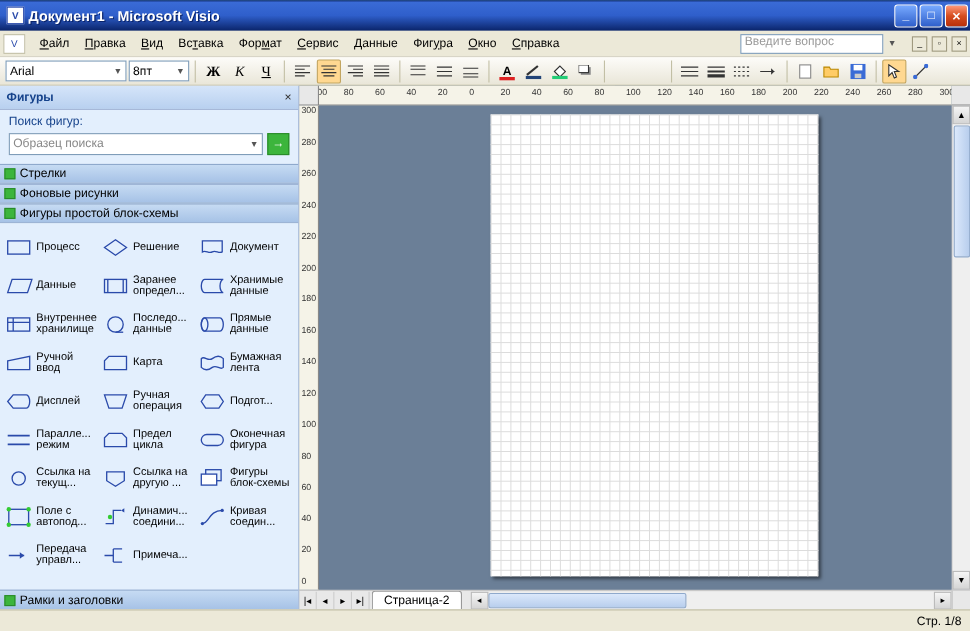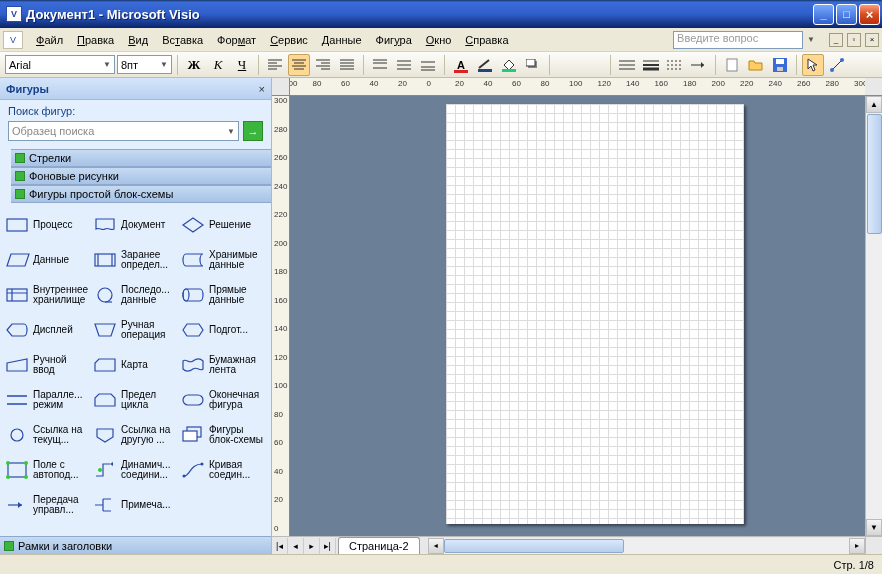--- a/index.html
+++ b/index.html
@@ -30,21 +30,21 @@
 .und{text-decoration:underline;font-family:'Times New Roman',serif;font-size:13px;}
 .main { flex:1; display:flex; min-height:0;}
 .shapes-panel { width:272px; background:#e3effd; border-right:1px solid #a6b8d8; display:flex; flex-direction:column;}
 .shapes-hdr { height:22px; background:linear-gradient(#d5e5fa,#b8d0ef); border-bottom:1px solid #a6b8d8; display:flex; align-items:center; padding:0 6px; color:#15428b; font-weight:bold;}
 .shapes-hdr .x{margin-left:auto;color:#333;font-weight:normal;cursor:default;}
 .search-area{padding:5px 8px 8px;}
 .search-lbl{color:#15428b;margin-bottom:4px;}
 .search-row{display:flex;gap:4px;}
 .search-inp{flex:1;height:20px;border:1px solid #7f9db9;background:#fff;color:#888;padding:0 3px;display:flex;align-items:center;}
 .search-go{width:20px;height:20px;background:#3cb53c;border:1px solid #2a8a2a;color:#fff;display:flex;align-items:center;justify-content:center;font-weight:bold;}
-.cat-bar{height:18px;background:linear-gradient(#c6dbf3,#a6c2e6);border-top:1px solid #8fa9cc;border-bottom:1px solid #8fa9cc;display:flex;align-items:center;padding:0 4px;color:#000;gap:4px;margin-left:11px;}
+.cat-bar{height:18px;background:linear-gradient(#c6dbf3,#a6c2e6);border-top:1px solid #8fa9cc;border-bottom:1px solid #8fa9cc;display:flex;align-items:center;padding:0 4px;color:#000;gap:4px;}
 .cat-ico{width:10px;height:10px;background:#3cb53c;border:1px solid #2a8a2a;}
 .shapes-grid{flex:1;background:#e3effd;padding:4px 2px;overflow:hidden;}
 .shape-row{display:flex;}
 .shape-cell{width:88px;height:35px;display:flex;align-items:center;gap:3px;padding:1px 2px;}
 .shape-ico{width:26px;height:20px;flex-shrink:0;display:flex;align-items:center;justify-content:center;}
 .shape-ico svg{overflow:visible;}
 .shape-lbl{font-size:10px;line-height:10px;color:#000;}
 .cat-foot{height:18px;background:linear-gradient(#c6dbf3,#a6c2e6);border-top:1px solid #8fa9cc;display:flex;align-items:center;padding:0 4px;gap:4px;}
 .canvas-area{flex:1;display:flex;flex-direction:column;background:#6b7f97;min-width:0;}
 .ruler-corner{width:18px;height:18px;background:#e8e8e8;border-right:1px solid #888;border-bottom:1px solid #888;}
@@ -287,32 +287,32 @@
             <div class="shape-ico">
               <svg width="24" height="20">
                 <rect x="2" y="4" width="20" height="12" fill="none" stroke="#2a4aaa" stroke-width="1.2"></rect>
               </svg>
             </div>
             <div class="shape-lbl">Процесс</div>
           </div>
           <div class="shape-cell">
             <div class="shape-ico">
               <svg width="24" height="20">
+                <path d="M12 3l10 7-10 7-10-7z" fill="none" stroke="#2a4aaa" stroke-width="1.2"></path>
+              </svg>
+            </div>
+            <div class="shape-lbl">Решение</div>
+          </div>
+          <div class="shape-cell">
+            <div class="shape-ico">
+              <svg width="24" height="20">
                 <path d="M3 4h18v10c-3 2-6-2-9 0s-6-2-9 0z" fill="none" stroke="#2a4aaa" stroke-width="1.2"></path>
               </svg>
             </div>
             <div class="shape-lbl">Документ</div>
-          </div>
-          <div class="shape-cell">
-            <div class="shape-ico">
-              <svg width="24" height="20">
-                <path d="M12 3l10 7-10 7-10-7z" fill="none" stroke="#2a4aaa" stroke-width="1.2"></path>
-              </svg>
-            </div>
-            <div class="shape-lbl">Решение</div>
           </div>
         </div>
         <div class="shape-row">
           <div class="shape-cell">
             <div class="shape-ico">
               <svg width="24" height="20">
                 <path d="M6 4h18l-4 12H2z" fill="none" stroke="#2a4aaa" stroke-width="1.2"></path>
               </svg>
             </div>
             <div class="shape-lbl">Данные</div>
@@ -361,66 +361,66 @@
                 <ellipse cx="5" cy="10" rx="3" ry="6" fill="none" stroke="#2a4aaa" stroke-width="1.2"></ellipse>
               </svg>
             </div>
             <div class="shape-lbl">Прямые данные</div>
           </div>
         </div>
         <div class="shape-row">
           <div class="shape-cell">
             <div class="shape-ico">
               <svg width="24" height="20">
+                <path d="M2 8l20-4v12H2z" fill="none" stroke="#2a4aaa" stroke-width="1.2"></path>
+              </svg>
+            </div>
+            <div class="shape-lbl">Ручной ввод</div>
+          </div>
+          <div class="shape-cell">
+            <div class="shape-ico">
+              <svg width="24" height="20">
+                <path d="M6 4h16v12H2V8z" fill="none" stroke="#2a4aaa" stroke-width="1.2"></path>
+              </svg>
+            </div>
+            <div class="shape-lbl">Карта</div>
+          </div>
+          <div class="shape-cell">
+            <div class="shape-ico">
+              <svg width="24" height="20">
+                <path d="M2 6c3-3 6 3 10 0s7-3 10 0v8c-3 3-6-3-10 0s-7 3-10 0z" fill="none" stroke="#2a4aaa" stroke-width="1.2"></path>
+              </svg>
+            </div>
+            <div class="shape-lbl">Бумажная лента</div>
+          </div>
+        </div>
+        <div class="shape-row">
+          <div class="shape-cell">
+            <div class="shape-ico">
+              <svg width="24" height="20">
                 <path d="M2 10l5-6h12a3 6 0 0 1 0 12H7z" fill="none" stroke="#2a4aaa" stroke-width="1.2"></path>
               </svg>
             </div>
             <div class="shape-lbl">Дисплей</div>
           </div>
           <div class="shape-cell">
             <div class="shape-ico">
               <svg width="24" height="20">
                 <path d="M2 4h20l-4 12H6z" fill="none" stroke="#2a4aaa" stroke-width="1.2"></path>
               </svg>
             </div>
             <div class="shape-lbl">Ручная операция</div>
           </div>
           <div class="shape-cell">
             <div class="shape-ico">
               <svg width="24" height="20">
                 <path d="M6 4h12l4 6-4 6H6l-4-6z" fill="none" stroke="#2a4aaa" stroke-width="1.2"></path>
               </svg>
             </div>
             <div class="shape-lbl">Подгот...</div>
-          </div>
-        </div>
-        <div class="shape-row">
-          <div class="shape-cell">
-            <div class="shape-ico">
-              <svg width="24" height="20">
-                <path d="M2 8l20-4v12H2z" fill="none" stroke="#2a4aaa" stroke-width="1.2"></path>
-              </svg>
-            </div>
-            <div class="shape-lbl">Ручной ввод</div>
-          </div>
-          <div class="shape-cell">
-            <div class="shape-ico">
-              <svg width="24" height="20">
-                <path d="M6 4h16v12H2V8z" fill="none" stroke="#2a4aaa" stroke-width="1.2"></path>
-              </svg>
-            </div>
-            <div class="shape-lbl">Карта</div>
-          </div>
-          <div class="shape-cell">
-            <div class="shape-ico">
-              <svg width="24" height="20">
-                <path d="M2 6c3-3 6 3 10 0s7-3 10 0v8c-3 3-6-3-10 0s-7 3-10 0z" fill="none" stroke="#2a4aaa" stroke-width="1.2"></path>
-              </svg>
-            </div>
-            <div class="shape-lbl">Бумажная лента</div>
           </div>
         </div>
         <div class="shape-row">
           <div class="shape-cell">
             <div class="shape-ico">
               <svg width="24" height="20">
                 <path d="M2 6h20M2 14h20" stroke="#2a4aaa" stroke-width="1.5"></path>
               </svg>
             </div>
             <div class="shape-lbl">Паралле... режим</div>

